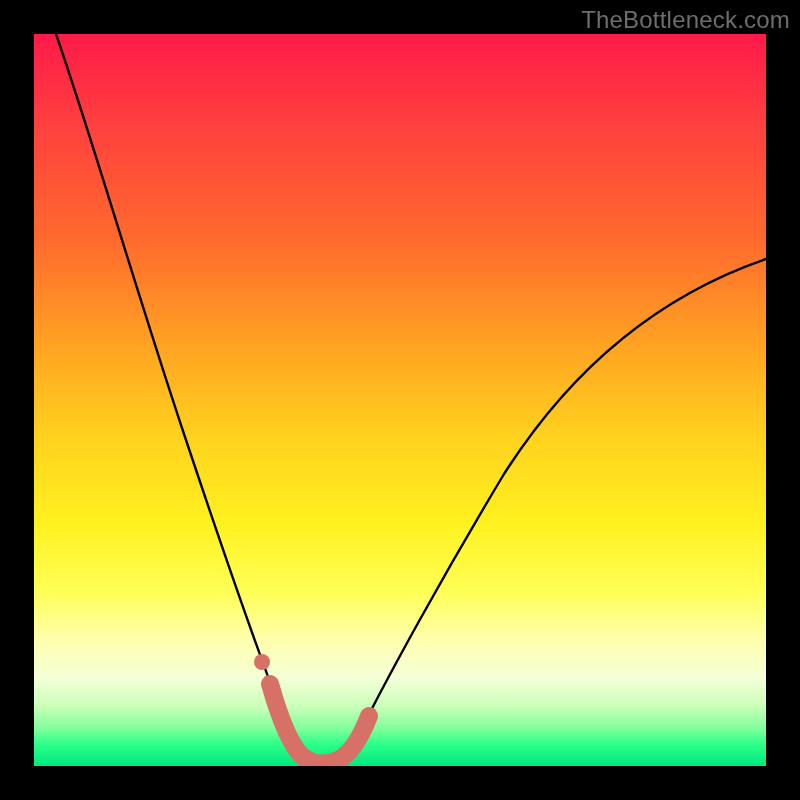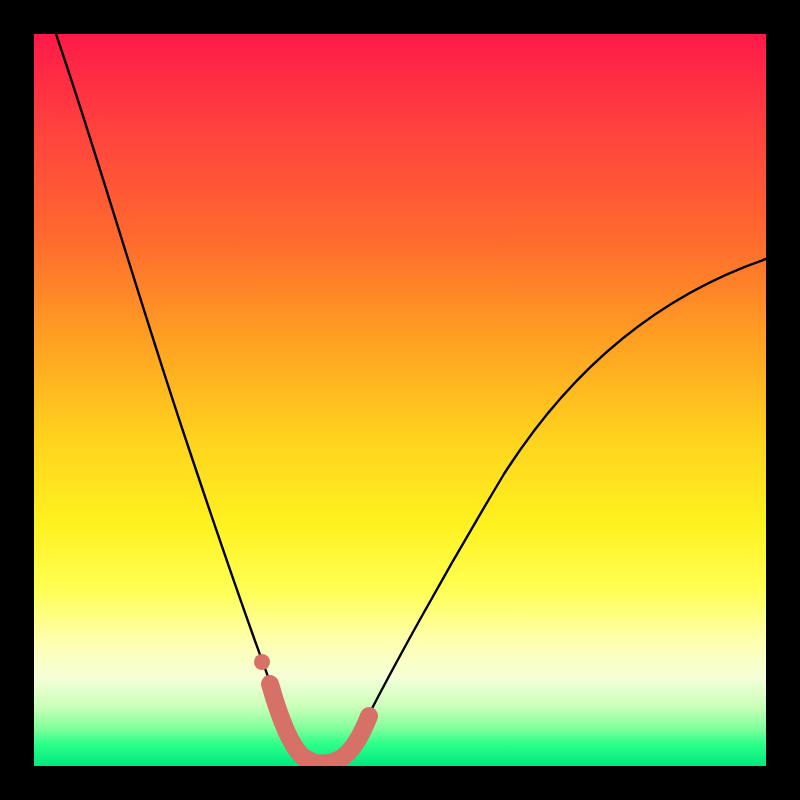--- a/index.html
+++ b/index.html
@@ -56,20 +56,21 @@
     left: 0;
     top: 0;
     width: 732px;
     height: 732px;
   }
 </style>
 </head>
 <body>
 
 <div class="frame">
+  <div class="watermark">TheBottleneck.com</div>
   <div class="plot">
     <svg class="curve" viewBox="0 0 732 732" preserveAspectRatio="none">
       <path d="M 22 0
                C 60 110, 100 250, 150 400
                C 190 520, 225 620, 248 680
                C 258 705, 270 724, 283 727
                C 296 730, 310 727, 325 700
                C 355 640, 410 540, 470 440
                C 540 330, 630 260, 732 225" fill="none" stroke="#000" stroke-width="2.4" stroke-linecap="round"></path>
       <path d="M 236 650

